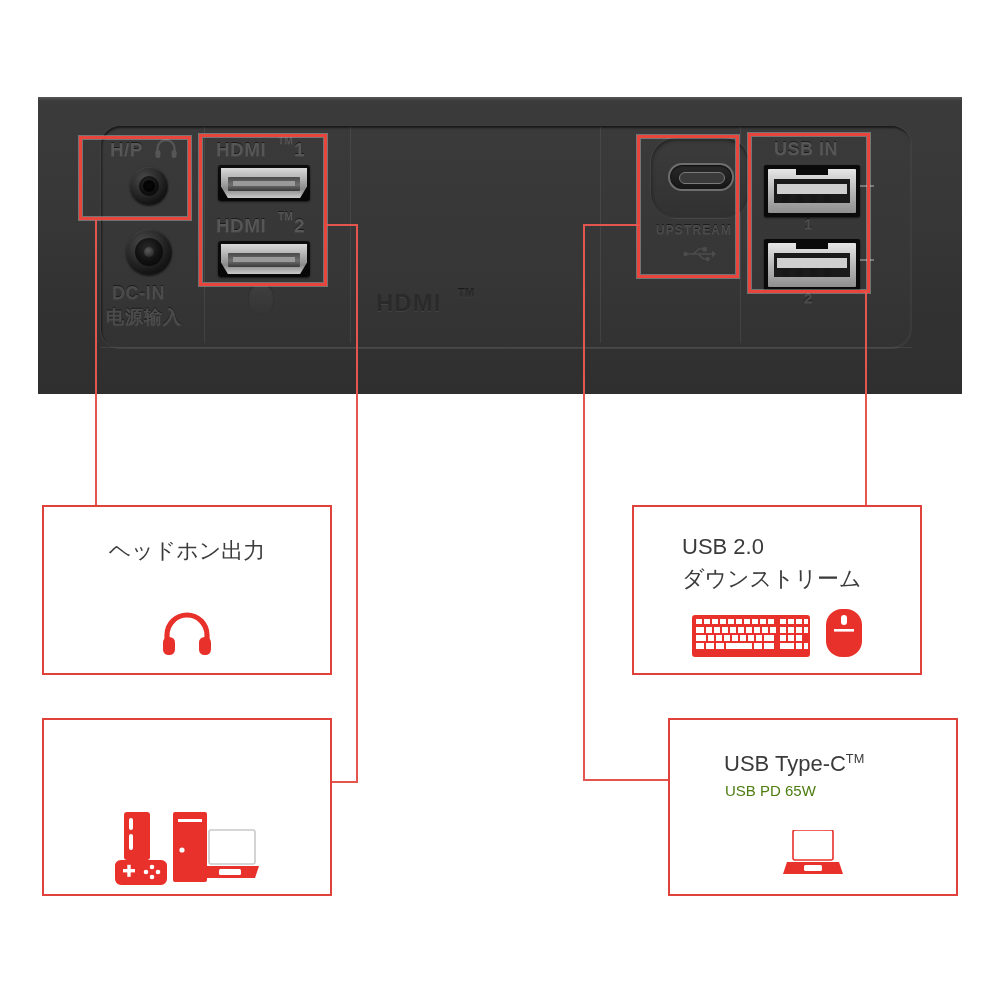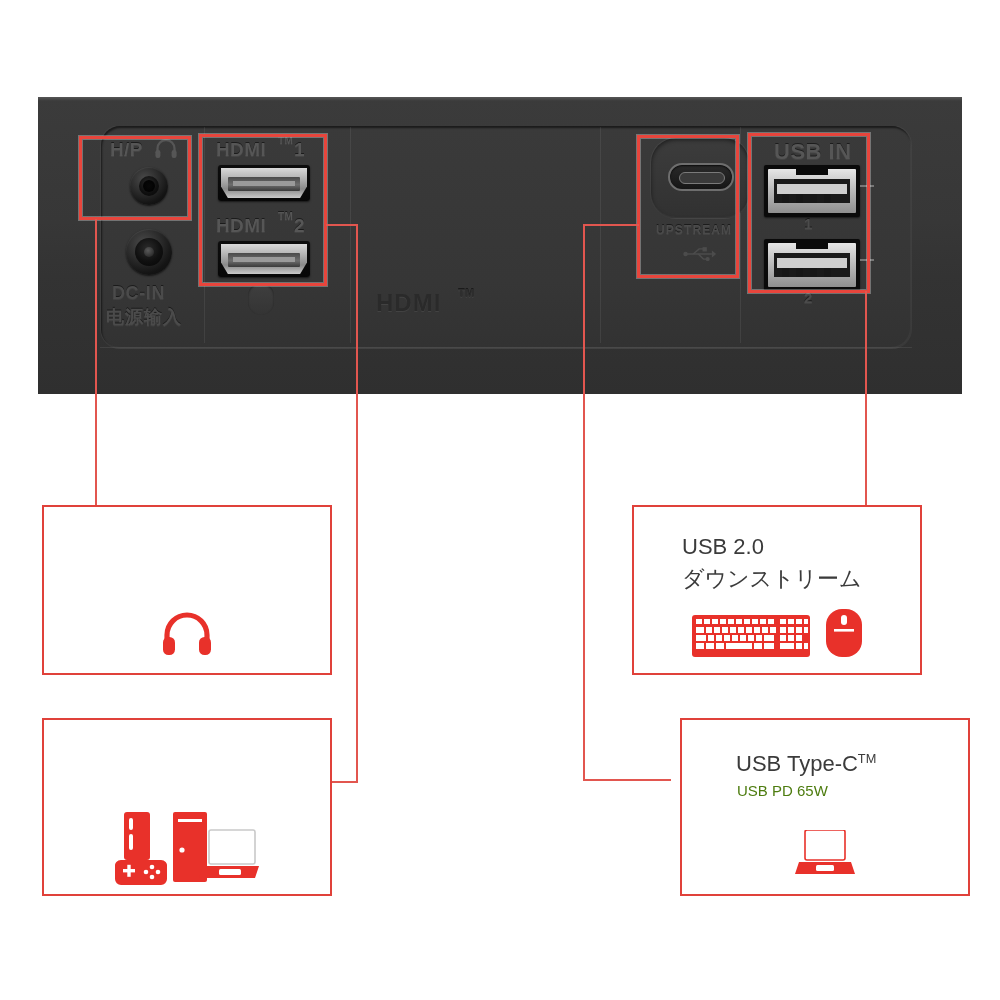--- a/index.html
+++ b/index.html
@@ -219,21 +219,21 @@
     <svg class="usb-trident" style="left:645px;top:150px;" viewBox="0 0 40 16">
       <circle cx="3" cy="8" r="2.6" fill="#6a6a6a"></circle>
       <path d="M3 8 H34" stroke="#6a6a6a" stroke-width="1.7" fill="none"></path>
       <path d="M12 8 L19 2 H25" stroke="#6a6a6a" stroke-width="1.7" fill="none"></path>
       <path d="M18 8 L24 14 H29" stroke="#6a6a6a" stroke-width="1.7" fill="none"></path>
       <rect x="23" y="0" width="5" height="5" fill="#6a6a6a"></rect>
       <circle cx="29" cy="14" r="2.4" fill="#6a6a6a"></circle>
       <path d="M34 4 L39 8 L34 12 Z" fill="#6a6a6a"></path>
     </svg>
 
-    <div class="engrave" style="left:736px;top:42px;font-size:22px;letter-spacing:.5px;">USB IN</div>
+    <div class="engrave" style="left:736px;top:42px;font-size:18px;letter-spacing:.5px;">USB IN</div>
 
     <div class="usba" style="left:726px;top:68px;width:88px;height:44px;">
       <div class="usba-shell">
         <div class="usba-notch"></div>
         <div class="usba-cav"></div>
         <div class="usba-bar"></div>
         <div class="usba-pin" style="left:16%;"></div>
         <div class="usba-pin" style="left:32%;"></div>
         <div class="usba-pin" style="left:48%;"></div>
         <div class="usba-pin" style="left:64%;"></div>
@@ -268,20 +268,21 @@
   <div class="lead v" style="left:356px;top:224px;height:559px;"></div>
   <div class="lead h" style="left:332px;top:781px;width:26px;"></div>
 
   <div class="lead h" style="left:583px;top:224px;width:56px;"></div>
   <div class="lead v" style="left:583px;top:224px;height:557px;"></div>
   <div class="lead h" style="left:583px;top:779px;width:88px;"></div>
 
   <div class="lead v" style="left:865px;top:291px;height:216px;"></div>
 
   <div class="card" style="left:42px;top:505px;width:290px;height:170px;">
+    <div class="card-title" style="top:28px;font-size:22px;">ヘッドホン出力</div>
     <div class="card-icons" style="top:98px;height:52px;">
       <svg width="54" height="48" viewBox="0 0 54 48">
         <path d="M7 34 V26 A20 20 0 0 1 47 26 V34" fill="none" stroke="#e8312a" stroke-width="5.2" stroke-linecap="round"></path>
         <rect x="3" y="28" width="12" height="18" rx="5.5" fill="#e8312a"></rect>
         <rect x="39" y="28" width="12" height="18" rx="5.5" fill="#e8312a"></rect>
       </svg>
     </div>
   </div>
 
   <div class="card" style="left:42px;top:718px;width:290px;height:178px;">
@@ -370,21 +371,21 @@
         </g>
       </svg>
       <svg width="36" height="48" viewBox="0 0 36 48">
         <rect x="0" y="0" width="36" height="48" rx="16" fill="#e8312a"></rect>
         <rect x="15" y="6" width="6" height="10" rx="3" fill="#fff"></rect>
         <rect x="8" y="20" width="20" height="2.6" fill="#fff"></rect>
       </svg>
     </div>
   </div>
 
-  <div class="card" style="left:668px;top:718px;width:290px;height:178px;margin-left:12px;">
+  <div class="card" style="left:668px;top:718px;width:290px;height:178px;">
     <div class="card-title left-align" style="top:28px;left:54px;right:16px;font-size:22px;"><span>USB Type-C</span><span class="sup">TM</span></div>
     <div class="card-sub" style="top:62px;left:55px;font-size:15px;">USB PD 65W</div>
     <div class="card-icons" style="top:110px;height:50px;">
       <svg width="62" height="50" viewBox="0 0 62 50">
         <rect x="11" y="0" width="40" height="30" rx="2" fill="#fff" stroke="#e8312a" stroke-width="1.6"></rect>
         <path d="M5 32 H57 L61 44 H1 Z" fill="#e8312a"></path>
         <rect x="22" y="35" width="18" height="6" rx="1.5" fill="#fff"></rect>
       </svg>
     </div>
   </div>

